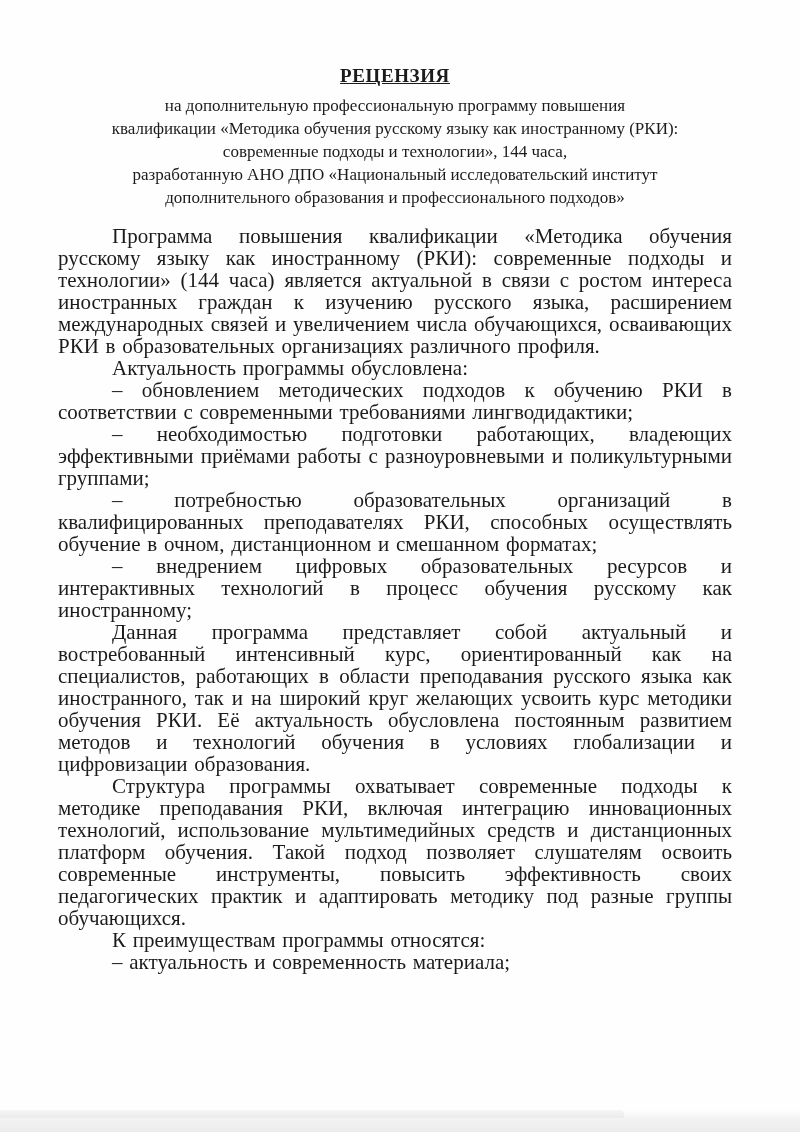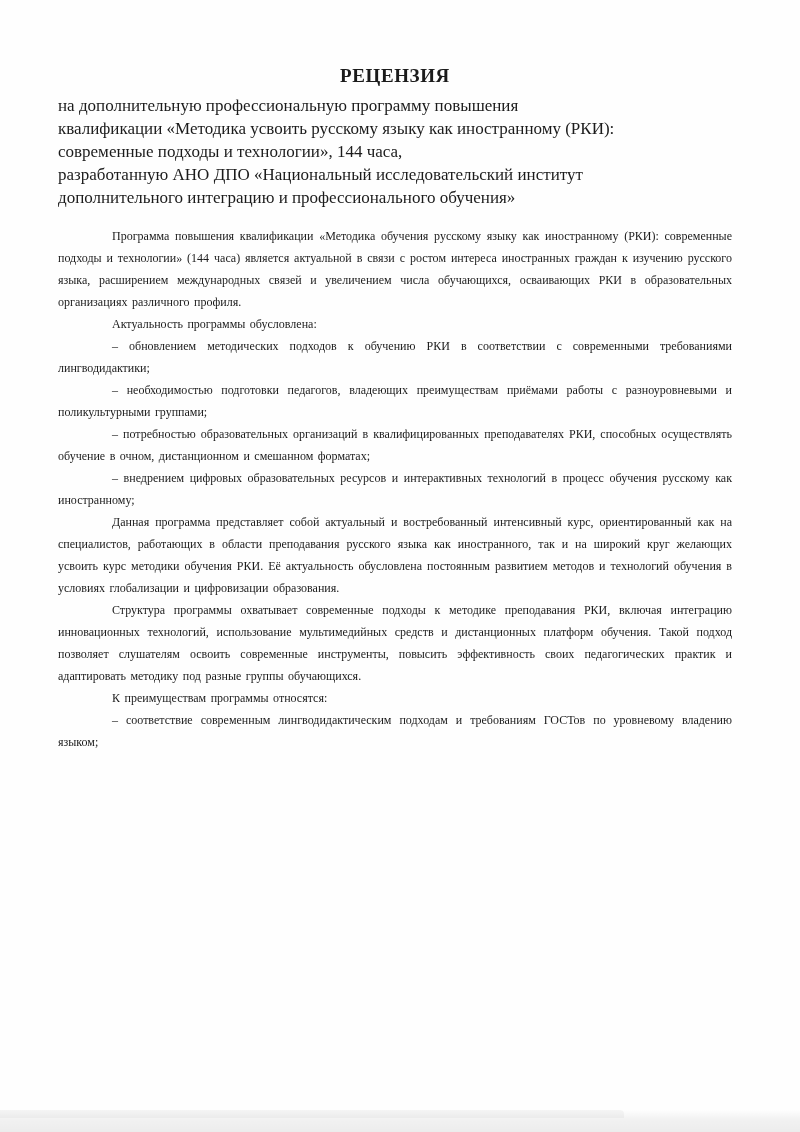--- a/index.html
+++ b/index.html
@@ -22,36 +22,37 @@
     top: 64px;
     width: 674px;
   }
   .doc-title {
     margin: 0;
     text-align: center;
     font-size: 19px;
     font-weight: bold;
     letter-spacing: 0.6px;
     line-height: 24px;
+    text-decoration: underline;
   }
   .subtitle {
     margin-top: 6px;
   }
   .subtitle-line {
-    text-align: left;
+    text-align: center;
     font-size: 17px;
     line-height: 23px;
     white-space: nowrap;
   }
   .body-text {
     margin-top: 16px;
   }
   .para {
     margin: 0;
-    font-size: 12px;
+    font-size: 21px;
     line-height: 22px;
     text-align: justify;
     text-indent: 54px;
     word-spacing: 1.5px;
   }
   .scan-shadow {
     position: absolute;
     left: 0;
     bottom: 0;
     width: 100%;
@@ -71,36 +72,36 @@
 </head>
 <body>
 
 <div class="page">
   <div class="content">
 
     <h1 class="doc-title">РЕЦЕНЗИЯ</h1>
 
     <div class="subtitle">
       <div class="subtitle-line">на дополнительную профессиональную программу повышения</div>
-      <div class="subtitle-line">квалификации «Методика усвоить русскому языку как иностранному (РКИ):</div>
+      <div class="subtitle-line">квалификации «Методика обучения русскому языку как иностранному (РКИ):</div>
       <div class="subtitle-line">современные подходы и технологии», 144 часа,</div>
       <div class="subtitle-line">разработанную АНО ДПО «Национальный исследовательский институт</div>
-      <div class="subtitle-line">дополнительного интеграцию и профессионального обучения»</div>
+      <div class="subtitle-line">дополнительного образования и профессионального подходов»</div>
     </div>
 
     <div class="body-text">
       <p class="para">Программа повышения квалификации «Методика обучения русскому языку как иностранному (РКИ): современные подходы и технологии» (144 часа) является актуальной в связи с ростом интереса иностранных граждан к изучению русского языка, расширением международных связей и увеличением числа обучающихся, осваивающих РКИ в образовательных организациях различного профиля.</p>
       <p class="para">Актуальность программы обусловлена:</p>
       <p class="para">– обновлением методических подходов к обучению РКИ в соответствии с современными требованиями лингводидактики;</p>
-      <p class="para">– необходимостью подготовки педагогов, владеющих преимуществам приёмами работы с разноуровневыми и поликультурными группами;</p>
+      <p class="para">– необходимостью подготовки работающих, владеющих эффективными приёмами работы с разноуровневыми и поликультурными группами;</p>
       <p class="para">– потребностью образовательных организаций в квалифицированных преподавателях РКИ, способных осуществлять обучение в очном, дистанционном и смешанном форматах;</p>
       <p class="para">– внедрением цифровых образовательных ресурсов и интерактивных технологий в процесс обучения русскому как иностранному;</p>
       <p class="para">Данная программа представляет собой актуальный и востребованный интенсивный курс, ориентированный как на специалистов, работающих в области преподавания русского языка как иностранного, так и на широкий круг желающих усвоить курс методики обучения РКИ. Её актуальность обусловлена постоянным развитием методов и технологий обучения в условиях глобализации и цифровизации образования.</p>
       <p class="para">Структура программы охватывает современные подходы к методике преподавания РКИ, включая интеграцию инновационных технологий, использование мультимедийных средств и дистанционных платформ обучения. Такой подход позволяет слушателям освоить современные инструменты, повысить эффективность своих педагогических практик и адаптировать методику под разные группы обучающихся.</p>
       <p class="para">К преимуществам программы относятся:</p>
-      <p class="para">– соответствие современным лингводидактическим подходам и требованиям ГОСТов по уровневому владению языком;</p>
+      <p class="para">– актуальность и современность материала;</p>
     </div>
 
   </div>
 
   <div class="scan-shadow-edge"></div>
   <div class="scan-shadow"></div>
 </div>
 
 </body></html>

